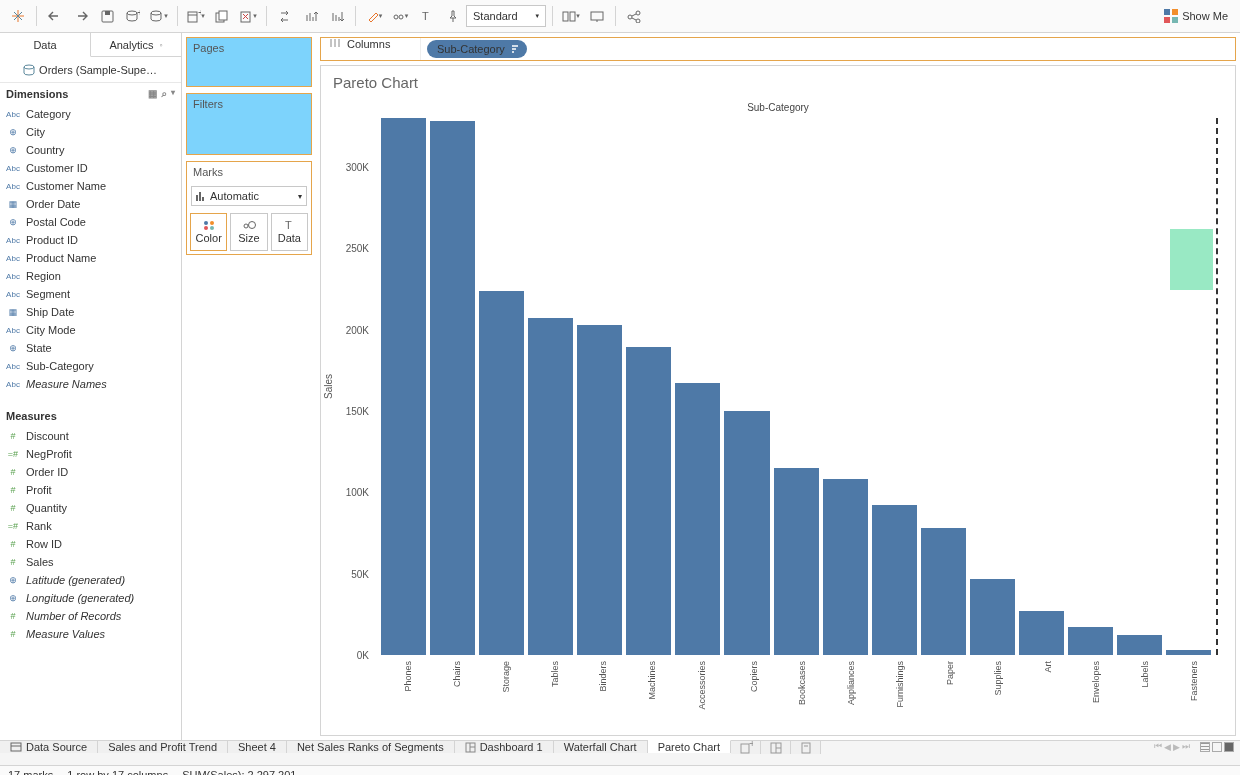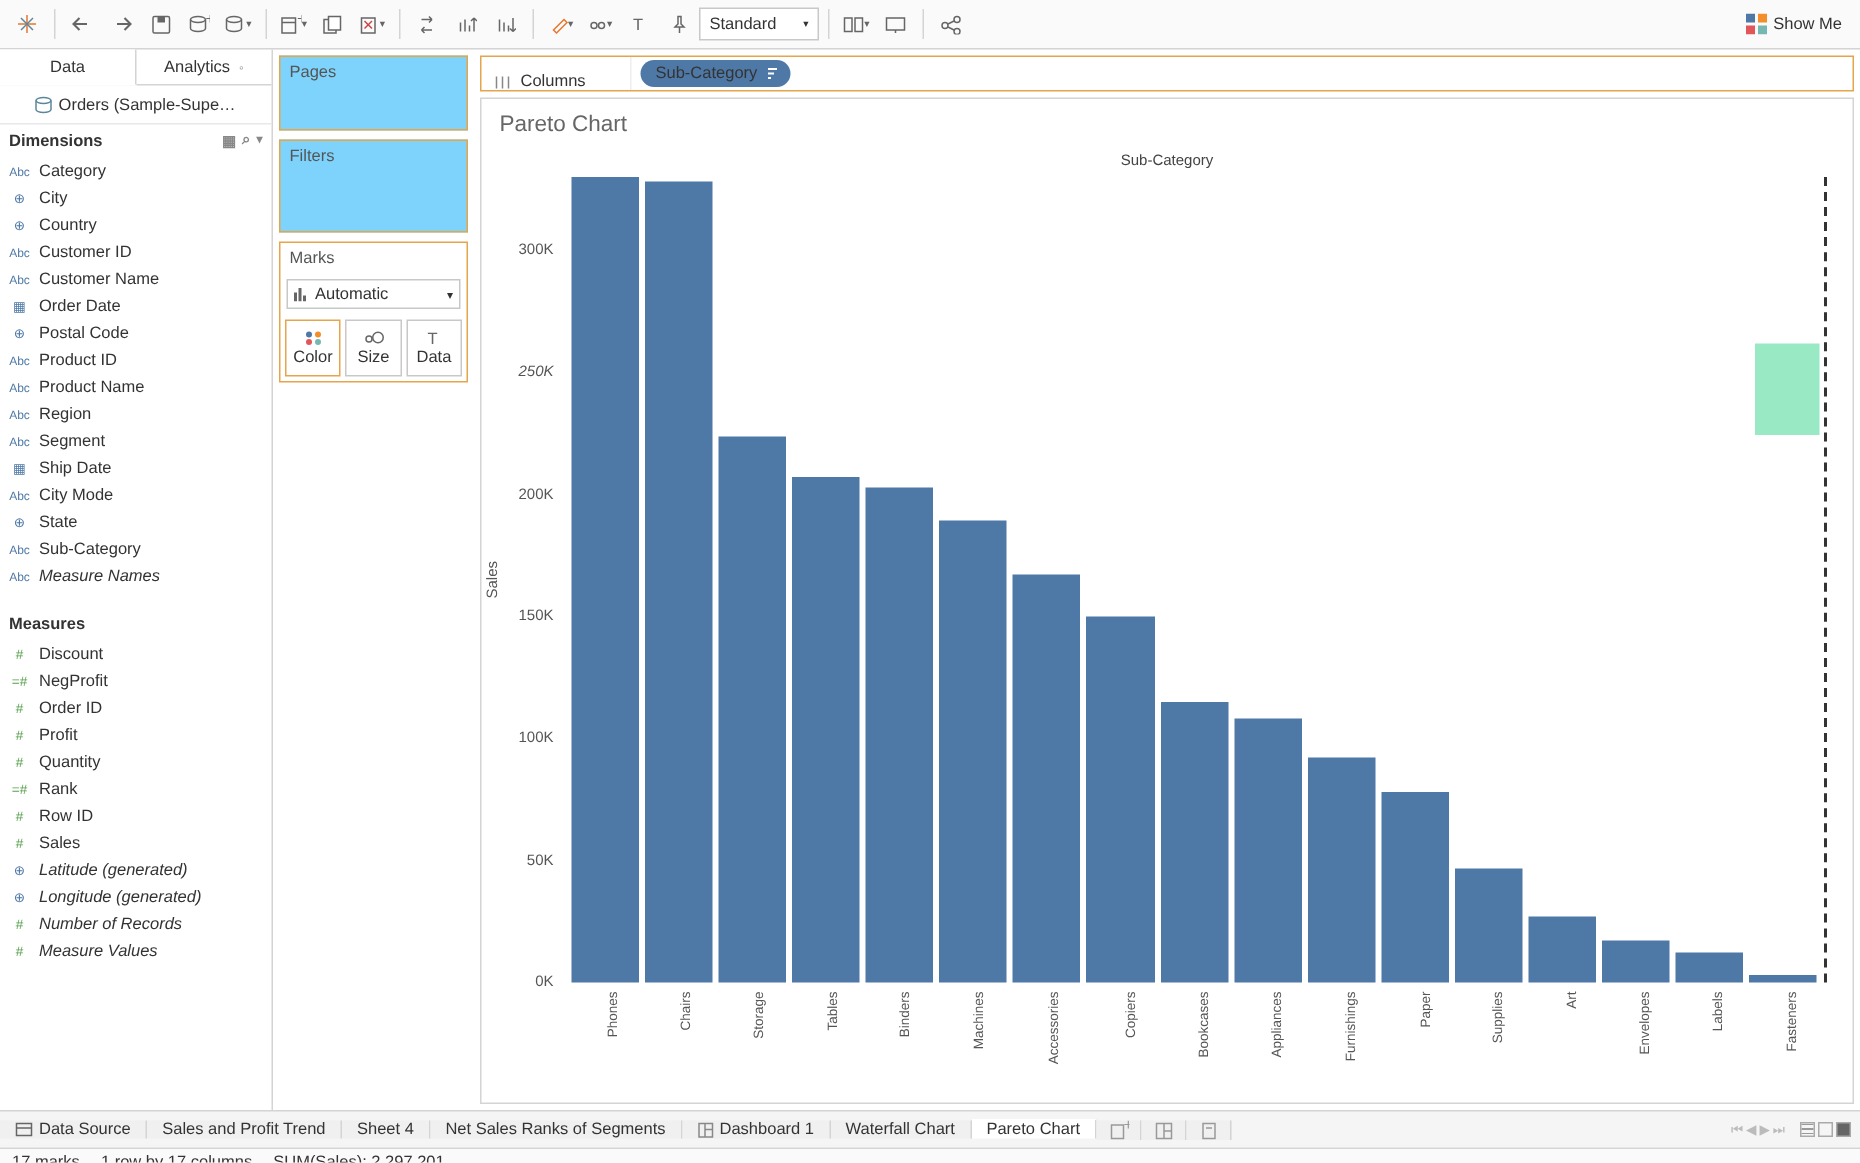--- a/index.html
+++ b/index.html
@@ -32,42 +32,42 @@
 .shelf-body{min-height:40px}
 .marks-card{border:1px solid #e5a54b}
 .marks-drop{margin:4px;border:1px solid #c8c8c8;height:20px;display:flex;align-items:center;padding:0 4px;justify-content:space-between;font-size:11px}
 .marks-grid{display:grid;grid-template-columns:repeat(3,1fr);gap:3px;padding:3px}
 .marks-grid2{display:grid;grid-template-columns:repeat(3,1fr);gap:3px;padding:0 3px 3px 3px}
 .mbtn{border:1px solid #c8c8c8;height:38px;display:flex;flex-direction:column;align-items:center;justify-content:center;gap:2px;font-size:9px;cursor:pointer}
 .mbtn.sel{border-color:#e5a54b}
 .right{flex:1;display:flex;flex-direction:column}
 .colrow-shelves{padding:4px 4px 0 4px}
 .cr-shelf{border:1px solid #e5a54b;height:24px;display:flex;align-items:center;margin-bottom:4px;background:#fff}
-.cr-label{width:100px;display:flex;align-items:flex-end;gap:6px;padding:0 8px;font-size:11px;color:#555;border-right:1px solid #eee;height:100%}
+.cr-label{width:100px;display:flex;align-items:flex-start;gap:6px;padding:0 8px;font-size:11px;color:#555;border-right:1px solid #eee;height:100%}
 .pill{height:18px;border-radius:9px;padding:0 22px 0 10px;display:flex;align-items:center;font-size:10px;color:#fff;margin-left:6px;position:relative}
 .pill.blue{background:#4e79a7}
 .pill.green{background:#2ca02c}
 .pill .sort-ic{position:absolute;right:6px;display:flex}
 .viz{flex:1;border:1px solid #d4d4d4;margin:0 4px 4px 4px;position:relative;overflow:hidden}
 .viz-title{position:absolute;left:12px;top:8px;font-size:15px;color:#666}
 .chart-header{position:absolute;left:0;right:0;top:36px;text-align:center;font-size:10px;color:#444}
 .chart-area{position:absolute;left:56px;top:52px;right:20px;bottom:80px}
 .y-axis{position:absolute;left:0;top:52px;bottom:80px;width:52px}
 .y-tick{position:absolute;right:4px;font-size:10px;color:#555;transform:translateY(-50%)}
 .y-label-wrap{position:absolute;left:0;top:52px;bottom:80px;width:14px;display:flex;align-items:center;justify-content:center}
 .y-label-t{transform:rotate(-90deg);font-size:10px;color:#555;white-space:nowrap}
 .bars{position:absolute;left:0;right:0;bottom:0;top:0;display:flex;align-items:flex-end;gap:4px;padding:0 4px}
 .bar-col{flex:1;display:flex;flex-direction:column;align-items:center;position:relative;height:100%}
 .bar{width:100%;background:#4e79a7;position:absolute;bottom:0}
 .x-labels{position:absolute;left:56px;right:20px;bottom:0;height:78px;display:flex;gap:4px;padding:0 4px}
 .x-lab{flex:1;display:flex;justify-content:center;align-items:flex-start;padding-top:4px}
 .x-lab span{transform:rotate(-90deg) translateX(-50%);transform-origin:top center;font-size:9px;white-space:nowrap;color:#555}
 .ref-band{position:absolute;background:#7fe3b5;opacity:0.8}
 .ref-line{position:absolute;border-left:2px dashed #333;top:0;bottom:0}
-.bottom-tabs{height:25px;border-top:1px solid #d4d4d4;display:flex;align-items:center;background:#f5f5f5}
+.bottom-tabs{height:25px;border-top:1px solid #d4d4d4;display:flex;align-items:flex-start;background:#f5f5f5}
 .btab{padding:0 10px;display:flex;align-items:center;gap:4px;border-right:1px solid #d4d4d4;font-size:11px;cursor:pointer;background:#f0f0f0}
 .btab.active{background:#fff;font-weight:normal;border-top:1px solid #fff;margin-top:-1px}
 .btab.icon{width:30px;justify-content:center;padding:0}
 .status{height:18px;border-top:1px solid #d4d4d4;display:flex;align-items:center;padding:0 8px;gap:14px;font-size:10px;color:#555;background:#fafafa}
 .sq{width:10px;height:10px;border:1px solid #aaa}
 svg{display:block}
 </style>
 </head>
 <body>
 
@@ -439,21 +439,21 @@
       <div class="chart-header">Sub-Category</div>
       <div class="y-label-wrap">
           <span class="y-label-t">Sales</span>
         </div>
       <div class="y-axis" id="yaxis">
           <div class="y-tick" style="top: 100%;">0K</div>
           <div class="y-tick" style="top: 84.8485%;">50K</div>
           <div class="y-tick" style="top: 69.697%;">100K</div>
           <div class="y-tick" style="top: 54.5455%;">150K</div>
           <div class="y-tick" style="top: 39.3939%;">200K</div>
-          <div class="y-tick" style="top: 24.2424%; font-style: italic;">250K</div>
+          <div class="y-tick" style="top: 24.2424%;">250K</div>
           <div class="y-tick" style="top: 9.09091%;">300K</div>
         </div>
       <div class="chart-area" id="chart">
         <div class="bars" id="bars">
             <div class="bar-col">
               <div class="bar" style="height: 100%;"></div>
             </div>
             <div class="bar-col">
               <div class="bar" style="height: 99.3939%;"></div>
             </div>

